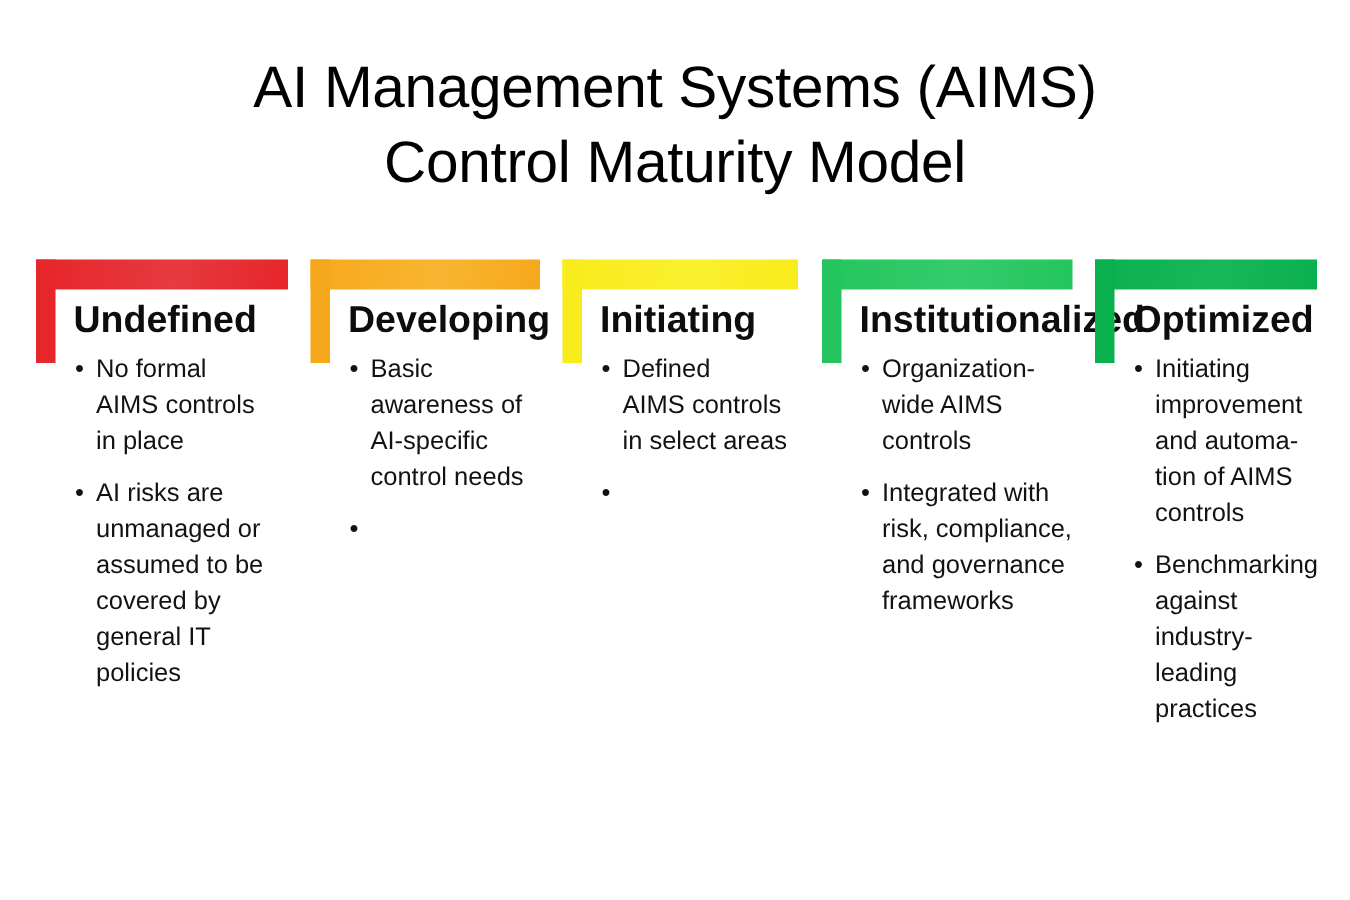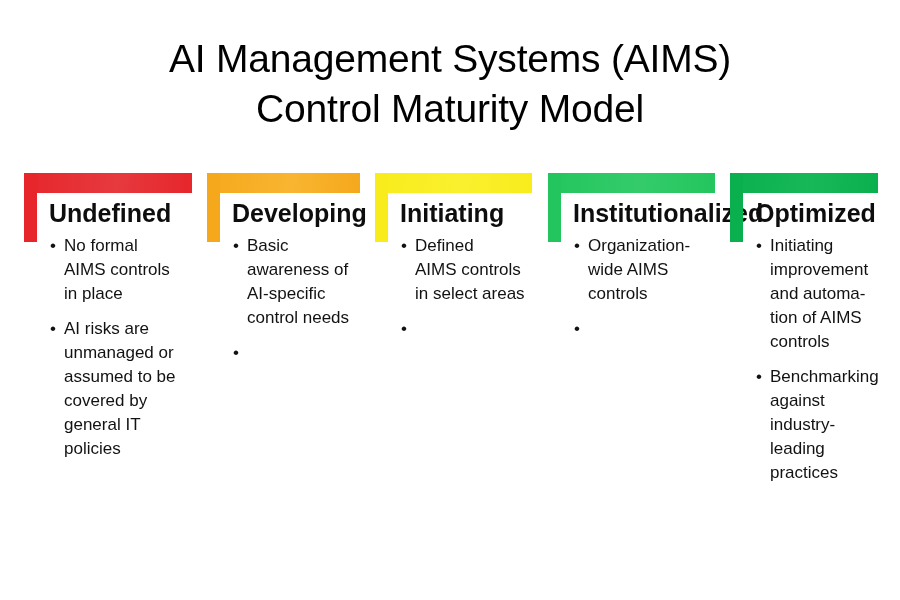--- a/index.html
+++ b/index.html
@@ -181,21 +181,24 @@
         <div class="bracket">
           <div class="bracket-bar" style="width: 167px; background: linear-gradient(95deg, rgb(35, 197, 94) 0%, rgb(52, 204, 107) 55%, rgb(35, 197, 94) 100%);"></div>
           <div class="bracket-stub" style="background: rgb(35, 197, 94);"></div>
         </div>
         <div class="stage-body">
           <div class="stage-title">Institutionalized</div>
           <ul class="bullets">
             <li><span class="dot">•</span><span>Organization-
 wide AIMS
 controls</span></li>
-            <li><span class="dot">•</span></li>
+            <li><span class="dot">•</span><span>Integrated with
+risk, compliance,
+and governance
+frameworks</span></li>
           </ul>
         </div>
       </div>
       <div class="stage" style="left: 730px;">
         <div class="bracket">
           <div class="bracket-bar" style="width: 148px; background: linear-gradient(95deg, rgb(11, 176, 78) 0%, rgb(23, 184, 88) 55%, rgb(11, 176, 78) 100%);"></div>
           <div class="bracket-stub" style="background: rgb(11, 176, 78);"></div>
         </div>
         <div class="stage-body">
           <div class="stage-title">Optimized</div>

